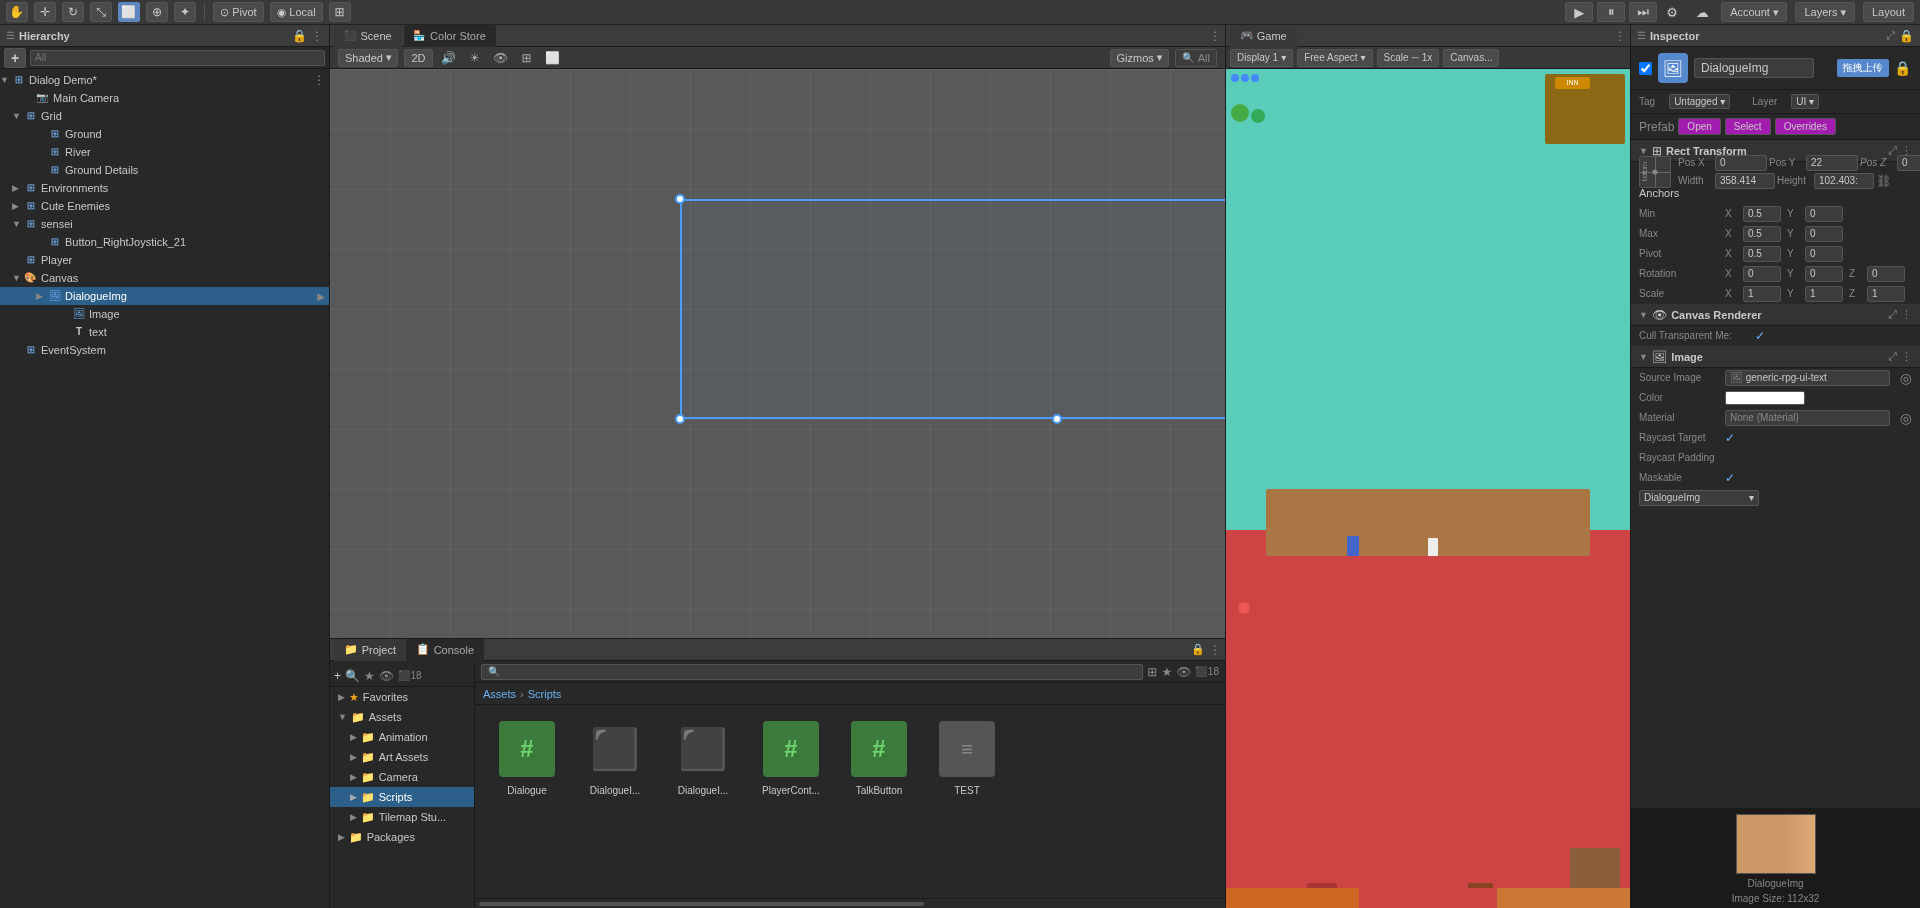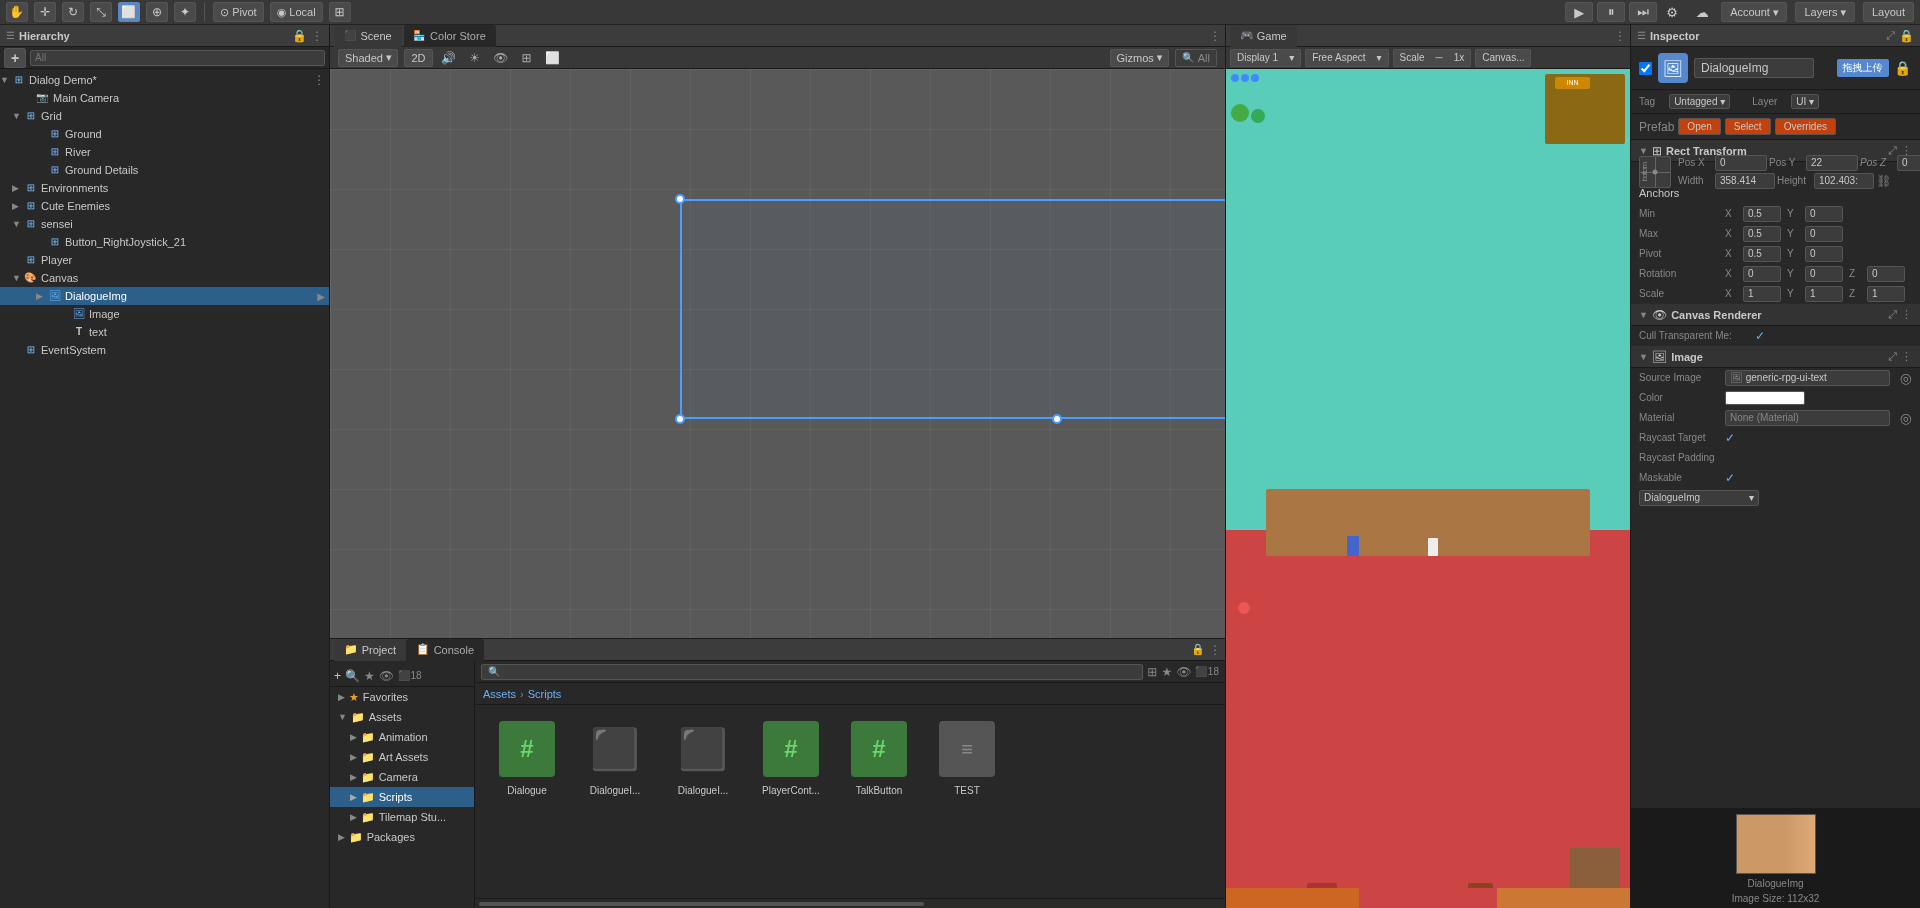--- a/index.html
+++ b/index.html
@@ -501,21 +501,21 @@
       align-items: center;
       background: #383838;
       height: 22px;
       padding: 0 4px;
       gap: 4px;
       border-bottom: 1px solid #1a1a1a;
     }
     .game-toolbar-btn {
       display: flex;
       align-items: center;
-      gap: 11px;
+      gap: 3px;
       background: #4a4a4a;
       border: 1px solid #555;
       border-radius: 2px;
       padding: 0 6px;
       height: 18px;
       font-size: 10px;
       color: #c8c8c8;
       cursor: pointer;
     }
     .game-view {
@@ -611,21 +611,21 @@
       cursor: pointer;
     }
     .prefab-btns {
       display: flex;
       align-items: center;
       gap: 4px;
       padding: 4px 8px;
       border-bottom: 1px solid #1a1a1a;
     }
     .prefab-btn {
-      background: #c2410c;
+      background: #a21caf;
       border: 1px solid #555;
       border-radius: 2px;
       color: #c8c8c8;
       padding: 2px 8px;
       font-size: 10px;
       cursor: pointer;
     }
     .section-header {
       display: flex;
       align-items: center;

